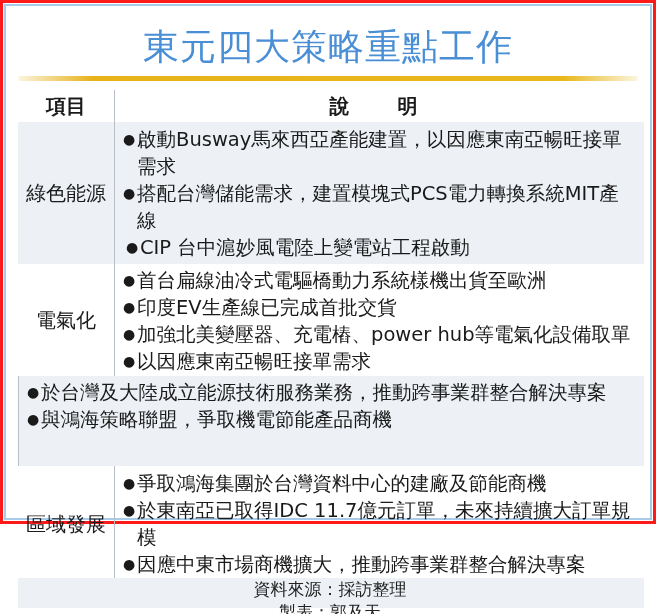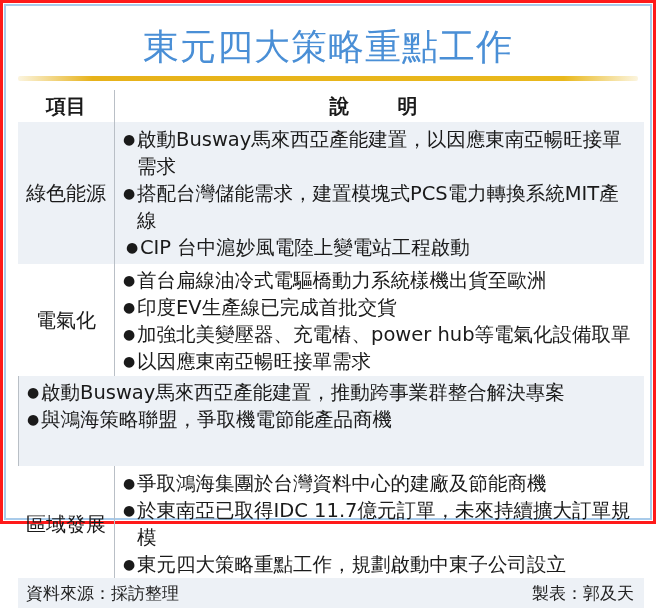--- a/index.html
+++ b/index.html
@@ -46,21 +46,21 @@
     .r2 { height: 112px; }
     .r2 .col-desc { padding-top: 3px; }
     .r3 { height: 90px; }
     .r3 .col-desc { padding-top: 3px; }
     .r4 { height: 116px; }
     .r4 .col-desc { padding-top: 4px; }
     .r4 .col-item { line-height: 30px; }
     .footer {
       position: absolute; left: 12px; top: 572px; width: 626px; height: 30px;
       background: #edf1f6; display: flex; justify-content: space-between; align-items: center;
-      padding: 0 10px 0 8px; font-size: 17px; color: #222;
+      padding: 0 10px 0 8px; font-size: 17px; color: #222; flex-direction: column;
     }
   </style>
 </head>
 <body>
 
 <div class="frame">
   <div class="inner">
 
     <div class="title">東元四大策略重點工作</div>
     <div class="goldbar"></div>
@@ -109,21 +109,21 @@
             <span class="dot">●</span>
             <span class="txt">以因應東南亞暢旺接單需求</span>
           </div>
         </div>
       </div>
 
       <div class="row shaded r3">
         <div class="col-desc">
           <div class="bullet">
             <span class="dot">●</span>
-            <span class="txt">啟動Busway馬來西亞產能建置，推動跨事業群整合解決專案</span>
+            <span class="txt">於台灣及大陸成立能源技術服務業務，推動跨事業群整合解決專案</span>
           </div>
           <div class="bullet">
             <span class="dot">●</span>
             <span class="txt">與鴻海策略聯盟，爭取機電節能產品商機</span>
           </div>
         </div>
       </div>
 
       <div class="row r4">
         <div class="col-item">
@@ -135,21 +135,21 @@
           <div class="bullet">
             <span class="dot">●</span>
             <span class="txt">爭取鴻海集團於台灣資料中心的建廠及節能商機</span>
           </div>
           <div class="bullet">
             <span class="dot">●</span>
             <span class="txt">於東南亞已取得IDC 11.7億元訂單，未來持續擴大訂單規模</span>
           </div>
           <div class="bullet">
             <span class="dot">●</span>
-            <span class="txt">東元四大策略重點工作，規劃啟動中東子公司設立</span>
+            <span class="txt">因應中東市場商機擴大，推動跨事業群整合解決專案</span>
           </div>
         </div>
       </div>
 
     </div>
 
     <div class="footer">
       <span>資料來源：採訪整理</span>
       <span>製表：郭及天</span>
     </div>

